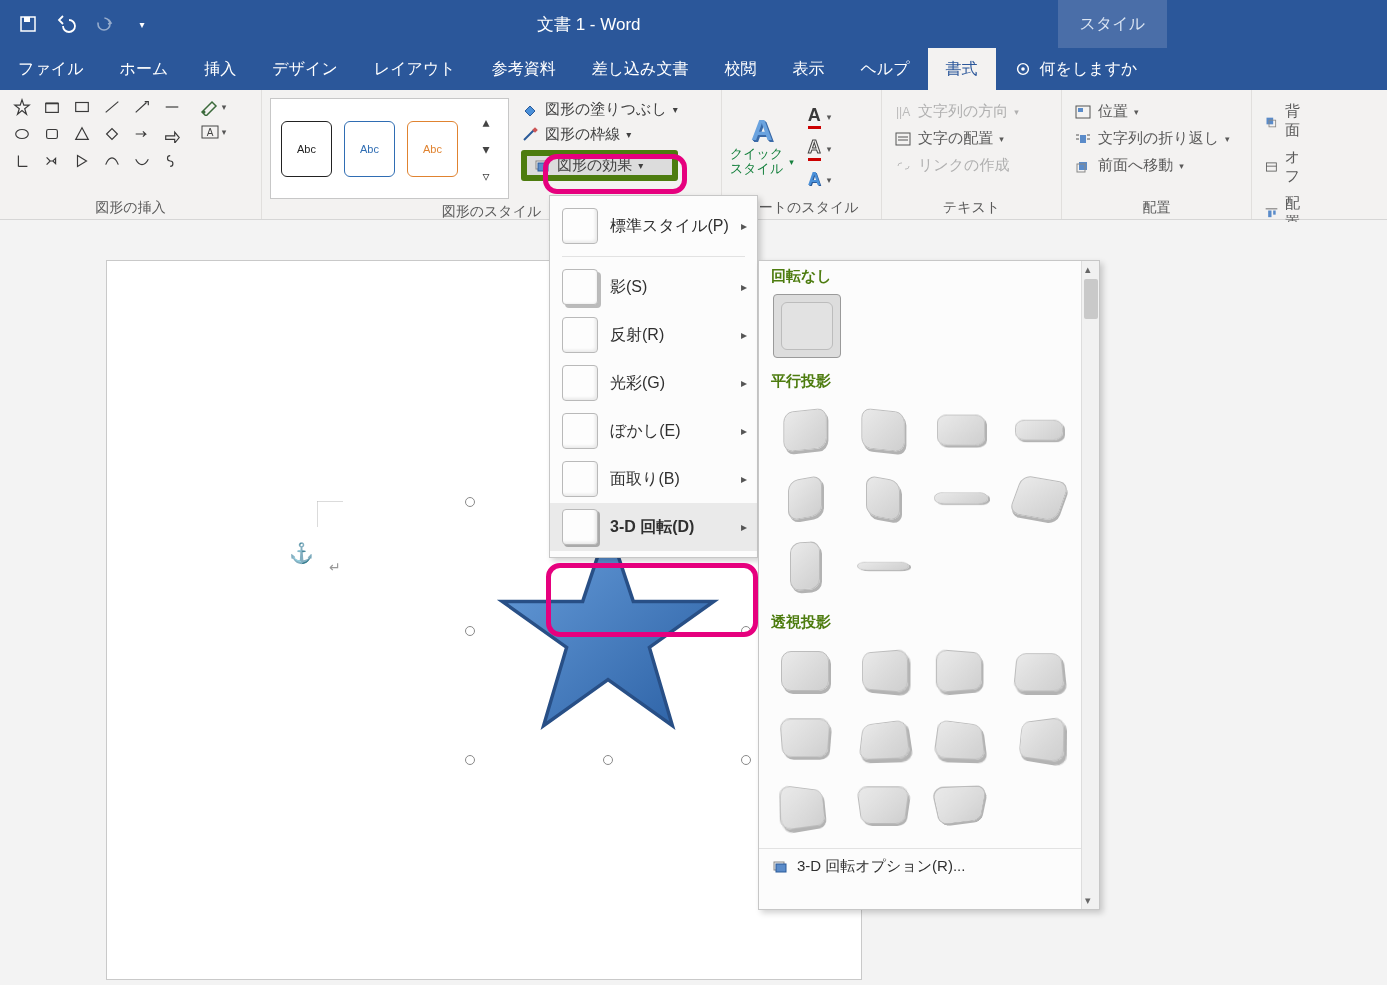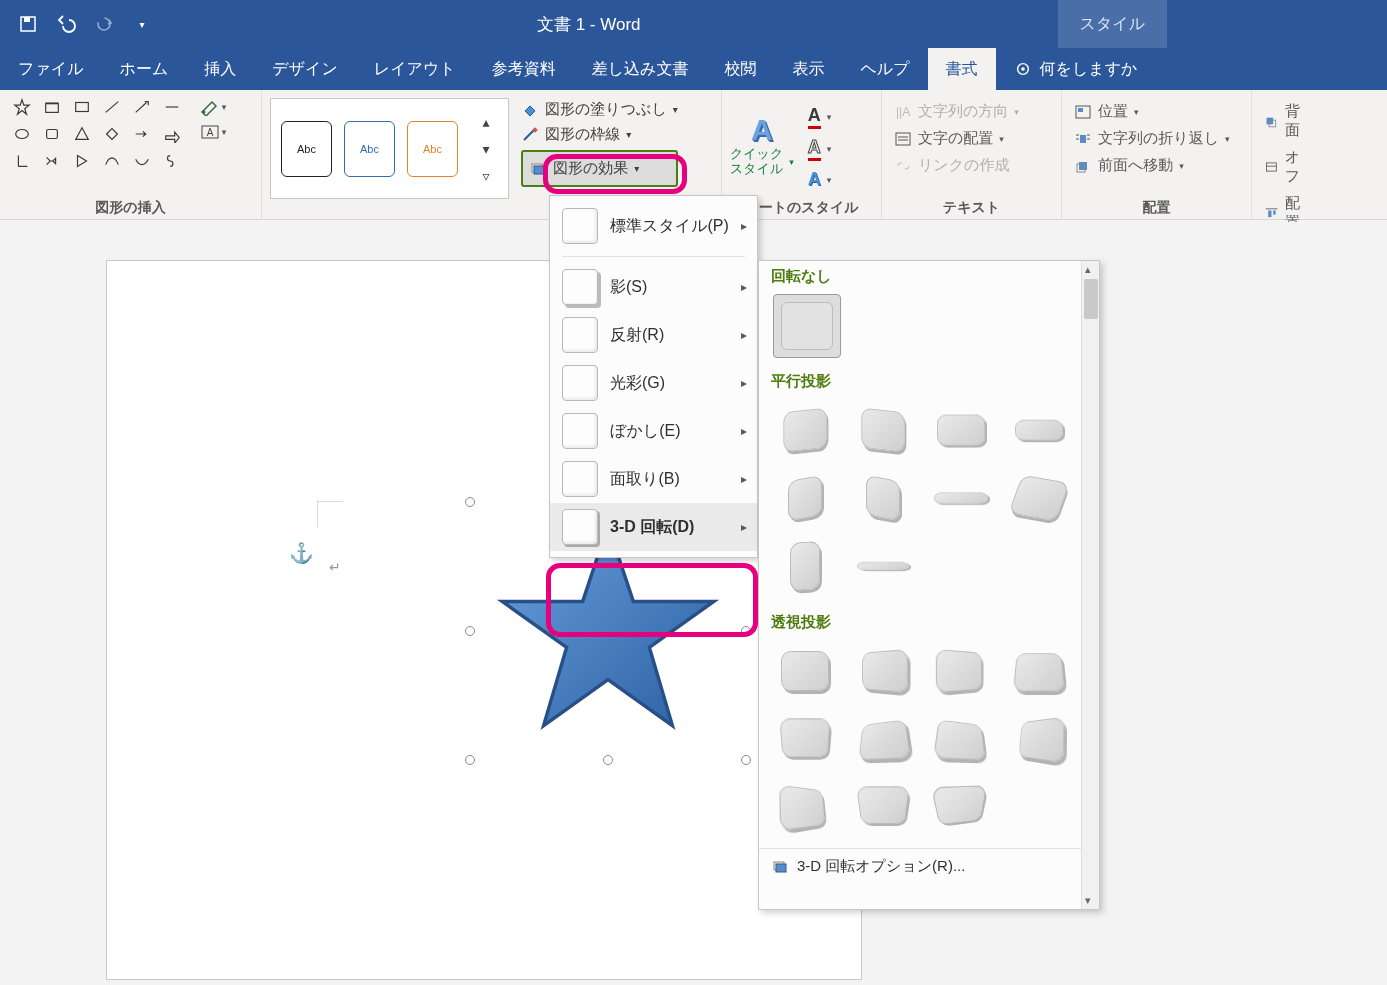--- a/index.html
+++ b/index.html
@@ -15,21 +15,21 @@
 
 .tabsrow { height: 42px; background: #2b579a; display: flex; align-items: stretch; color: #fff; }
 .tab { padding: 0 18px; display: flex; align-items: center; font-size: 16px; cursor: pointer; }
 .tab.active { background: #f3f2f1; color: #2b579a; }
 .tell-me { display: flex; align-items: center; gap: 8px; padding: 0 18px; font-size: 16px; }
 
 
 .ribbon { height: 130px; background: #f3f2f1; border-bottom: 1px solid #d6d6d6; display: flex; align-items: stretch; }
 .group { border-right: 1px solid #e1dfdd; display: flex; flex-direction: column; padding: 4px 8px 0 8px; }
 .group-body { flex: 1; display: flex; align-items: flex-start; gap: 6px; }
-.group-label { text-align: center; font-size: 14px; color: #595959; padding: 4px 0 2px; font-weight: bold; }
+.group-label { text-align: center; font-size: 14px; color: #595959; padding: 4px 0 2px; }
 
 .shapes-grid { display: grid; grid-template-columns: repeat(6, 28px); grid-auto-rows: 25px; gap: 2px; }
 .shape-cell { border: 0; display:flex; align-items:center; justify-content:center; }
 .shape-cell svg { width: 20px; height: 18px; stroke: #3a3a3a; fill: none; stroke-width:1.3; }
 
 .edit-shape-col { display:flex; flex-direction:column; gap:0px; margin-left:4px;}
 .edit-shape-col .es {width:34px; height:25px; display:flex; align-items:center; justify-content:center;}
 
 .style-gallery { display:flex; gap:12px; background:#fff; border:1px solid #c7c7c7; padding:10px 10px; align-items:center; margin-top:4px;}
 .style-item { width:51px; height:56px; border:1.5px solid; border-radius:6px; display:flex; align-items:center; justify-content:center; font-size:11px; color:#444;}
@@ -280,30 +280,31 @@
             <span style="font-size:10px">▾</span>
           </div>
         <div class="row">
             <svg viewBox="0 0 18 18">
               <path d="M3 14L13 4" stroke="#2a5a99" stroke-width="2"></path>
               <rect x="12" y="2" width="4" height="4" fill="#c55" transform="rotate(45 14 4)"></rect>
             </svg>
             <span>図形の枠線</span> 
             <span style="font-size:10px">▾</span>
           </div>
-        <div class="row" style="background:#dcdcdc;border:2px solid #4d7c0f;border-radius:3px;padding:7px 6px;">
+        <div class="row" style="background:#dcdcdc;border:6px solid #4d7c0f;border-radius:3px;padding:0 6px;">
             <svg viewBox="0 0 18 18">
               <rect x="3" y="4" width="10" height="8" fill="#eee" stroke="#888"></rect>
               <rect x="5" y="6" width="10" height="8" fill="#5a8bc9" stroke="#2a5a99"></rect>
             </svg>
             <span style="font-weight:500">図形の効果</span> 
             <span style="font-size:10px">▾</span>
           </div>
       </div>
     </div>
+    <div class="group-label">図形のスタイル</div>
   </div>
 
   <div class="group" style="width:160px">
     <div class="group-body" style="align-items:center; gap:10px;">
       <div style="text-align:center">
         <div class="bigA">A</div>
         <div class="lowbtn">
             <span style="white-space:pre;font-size:13px;line-height:1.1">クイック
 スタイル</span>
             <span style="font-size:9px">▾</span>

